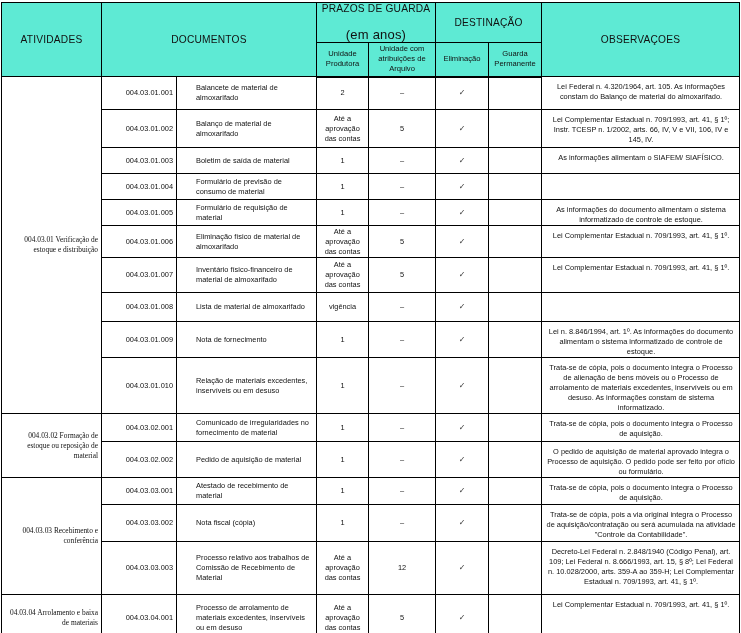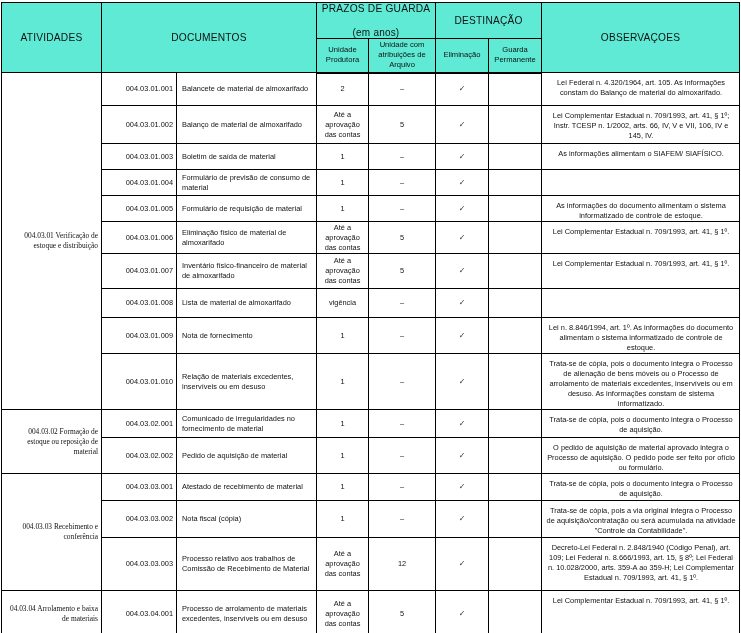--- a/index.html
+++ b/index.html
@@ -2,26 +2,26 @@
 <html><head>
 <meta charset="utf-8">
 <style>
   html, body { margin: 0; padding: 0; background: #ffffff; }
   body { width: 741px; height: 633px; overflow: hidden; font-family: "Liberation Sans", sans-serif; color: #111; }
   table { border-collapse: collapse; table-layout: fixed; width: 738px; margin-left: 1px; margin-top: 2px; }
   td, th { border: 1px solid #000; padding: 0 3px; vertical-align: middle; font-weight: normal; }
   th { background: #5eead4; font-size: 9.6px; }
   th.big { font-size: 10.2px; letter-spacing: 0.2px; }
   th.sub { font-size: 7.6px; line-height: 10px; }
-  th .paren { display: block; font-size: 10px; margin-top: 13px; }
+  th .paren { display: block; font-size: 13px; margin-top: 13px; }
   thead tr:last-child th { border-bottom: 2px solid #000; }
   td { font-size: 7.4px; line-height: 10px; }
   td.act { text-align: right; padding-left: 6px; font-family: Liberation Serif, serif; }
   td.code { text-align: right; }
-  td.doc { text-align: left; padding-left: 5px; }
+  td.doc { text-align: left; padding-left: 19px; }
   td.c { text-align: center; }
   td.obs { text-align: center; padding-left: 4px; vertical-align: top; padding-top: 5px; }
   .check { font-size: 8px; color: #333; }
 </style>
 </head>
 <body>
 
 <table>
   <colgroup>
     <col style="width:100px">

